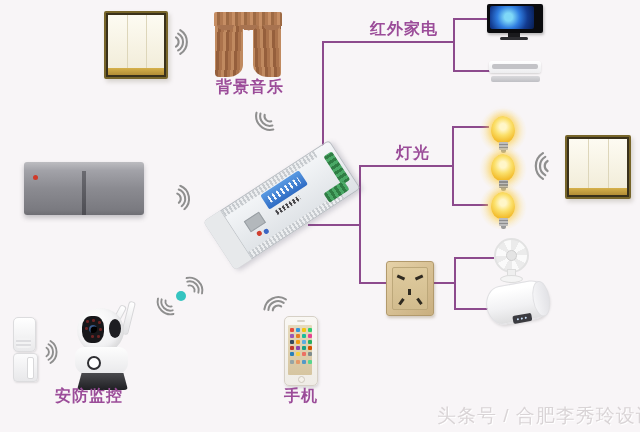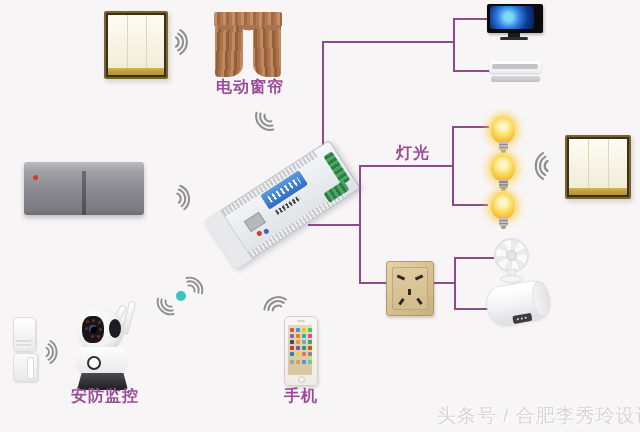--- a/index.html
+++ b/index.html
@@ -181,23 +181,24 @@
     <div class="ln h" style="left:360px;top:165px;width:94px"></div>
     <div class="ln v" style="left:452px;top:126px;height:80px"></div>
     <div class="ln h" style="left:453px;top:126px;width:36px"></div>
     <div class="ln h" style="left:453px;top:204px;width:35px"></div>
     <div class="ln h" style="left:360px;top:282px;width:96px"></div>
     <div class="ln v" style="left:454px;top:257px;height:53px"></div>
     <div class="ln h" style="left:455px;top:257px;width:39px"></div>
     <div class="ln h" style="left:455px;top:308px;width:37px"></div>
   </div>
 
+  <div class="lbl" style="left:370px;top:19px;">红外家电</div>
   <div class="lbl" style="left:396px;top:143px;">灯光</div>
-  <div class="lbl" style="left:216px;top:77px;">电动窗帘</div>
-  <div class="lbl" style="left:71px;top:386px;font-family:Liberation Mono, monospace;">安防监控</div>
+  <div class="lbl" style="left:216px;top:77px;">背景音乐</div>
+  <div class="lbl" style="left:55px;top:386px;font-family:Liberation Mono, monospace;">安防监控</div>
   <div class="lbl" style="left:284px;top:386px;">手机</div>
   <div class="watermark">头条号 / 合肥李秀玲设计师</div>
 
   <div class="wifi" style="left:170px;top:29px;">
     <svg width="26" height="26" viewBox="0 0 24 24">
         <path d="M5.5 7.7 A5 5 0 0 1 5.5 16.3"></path>
         <path d="M7.5 4.2 A9 9 0 0 1 7.5 19.8"></path>
         <path d="M9.5 1 A13 13 0 0 1 9.5 23"></path>
       </svg>
   </div>

